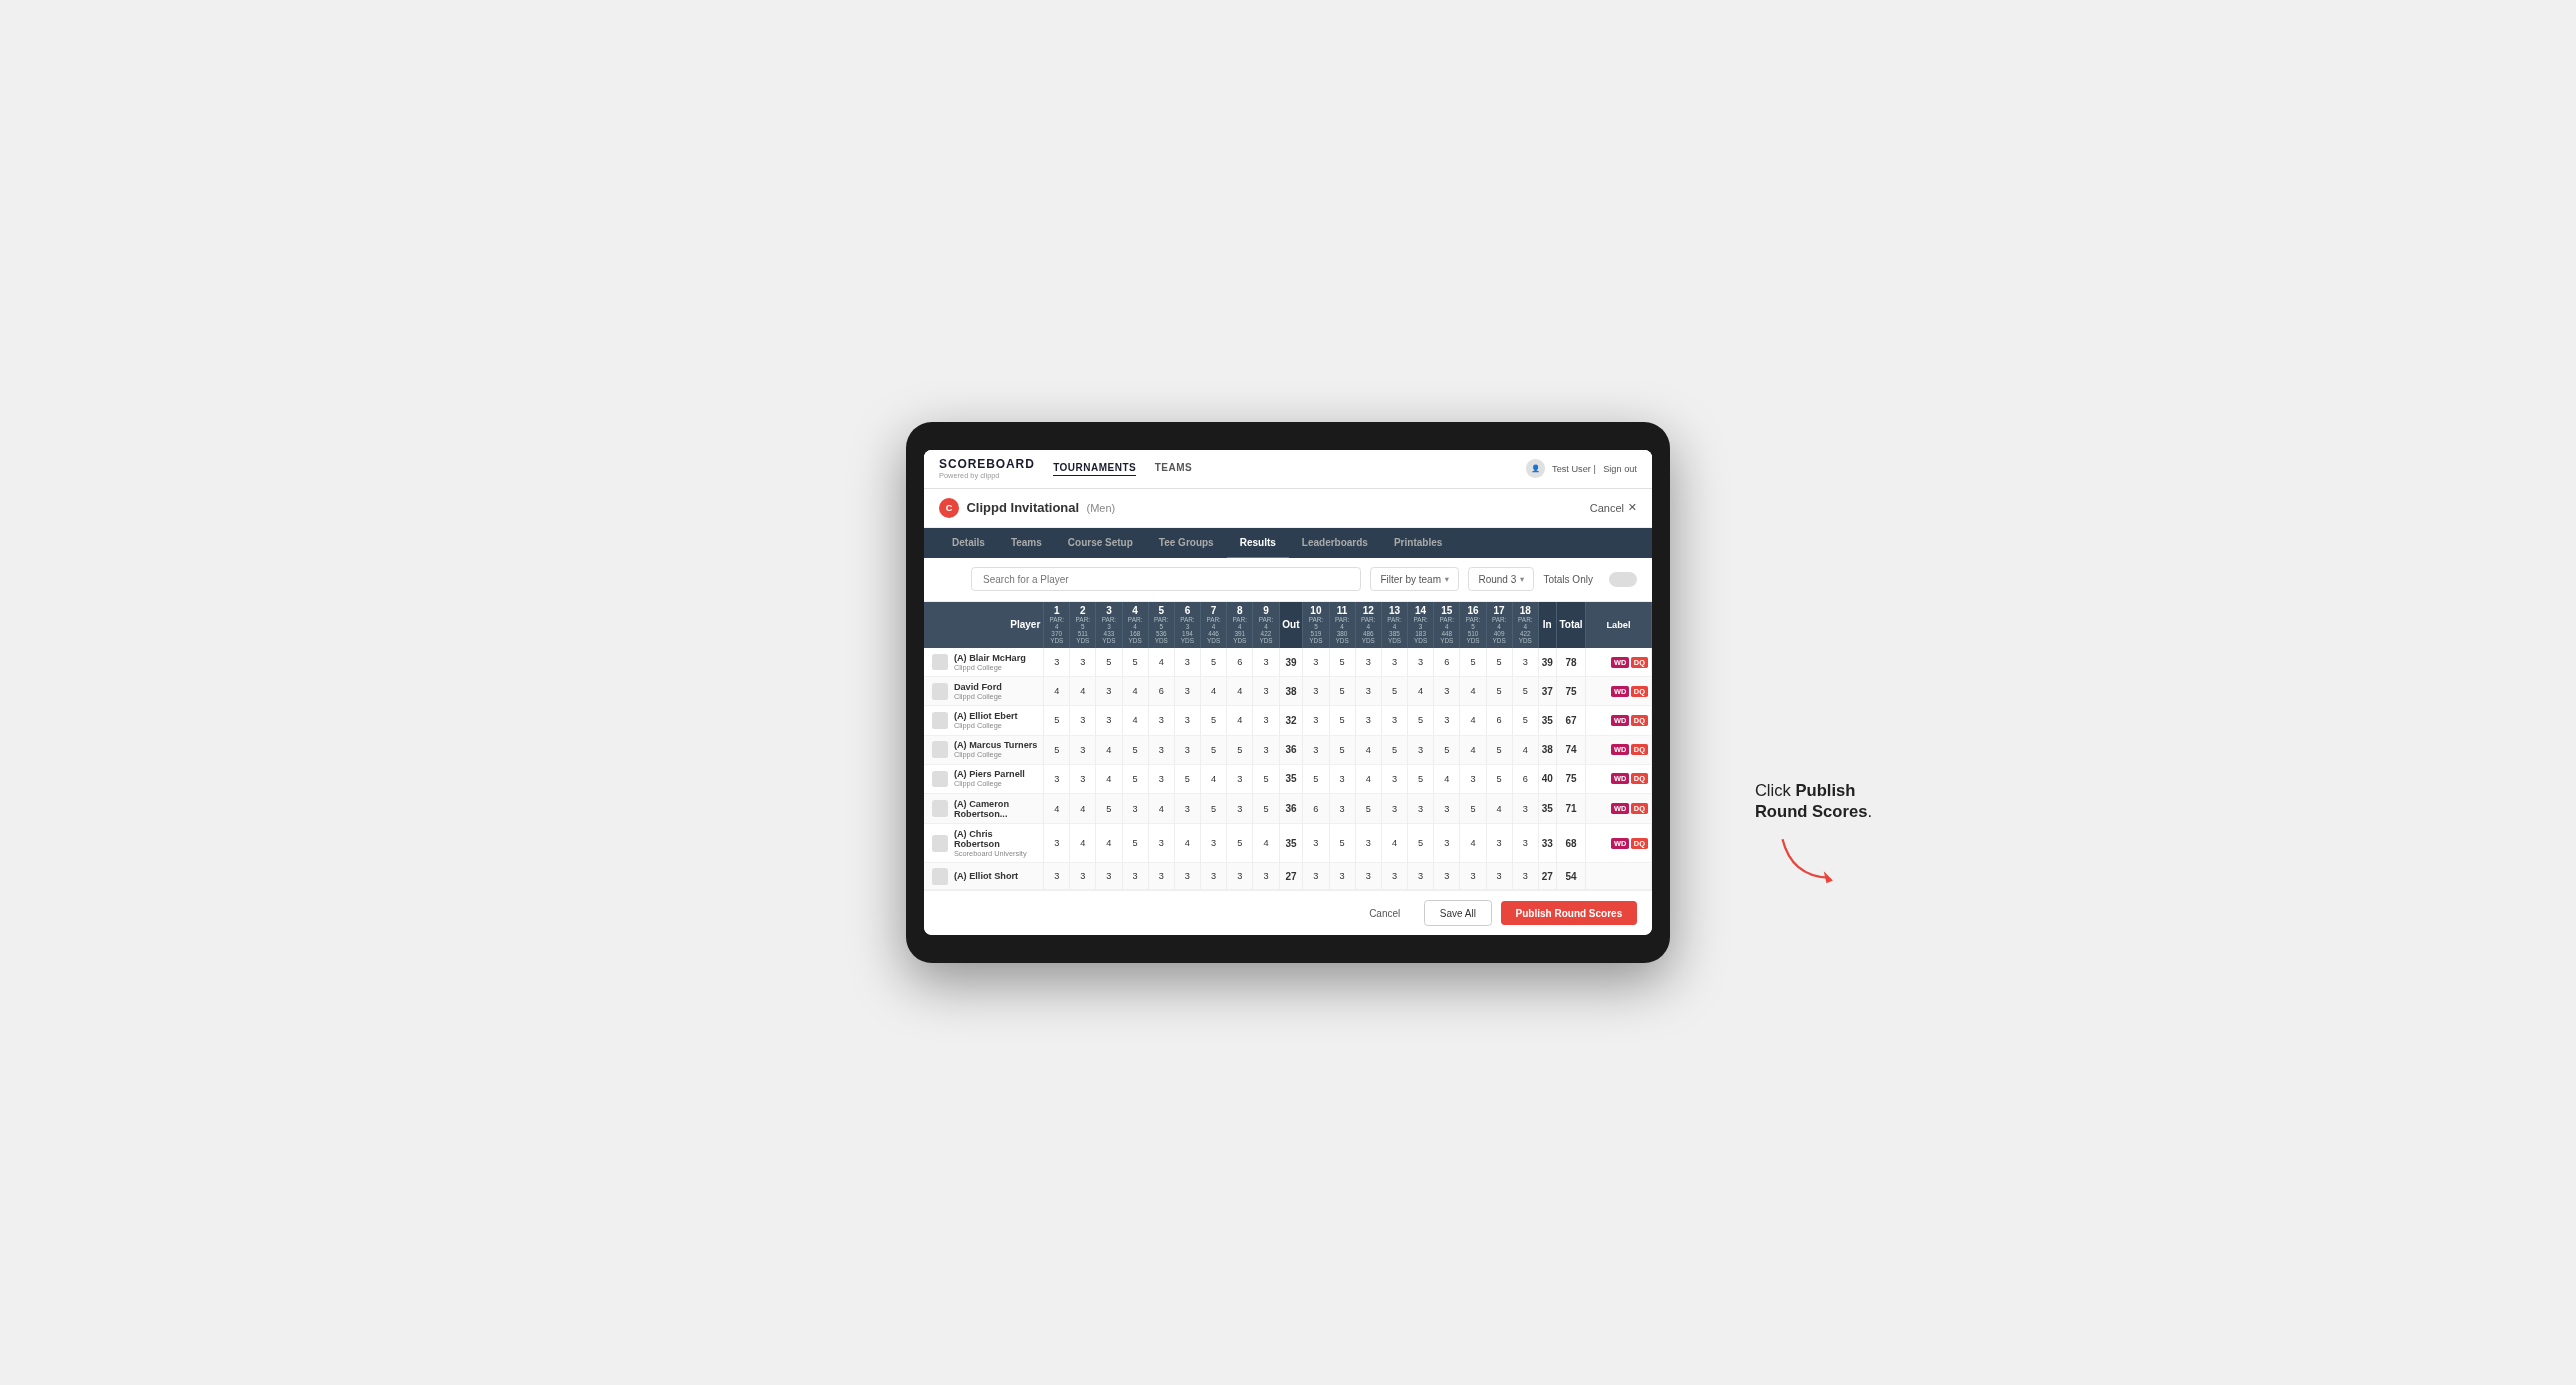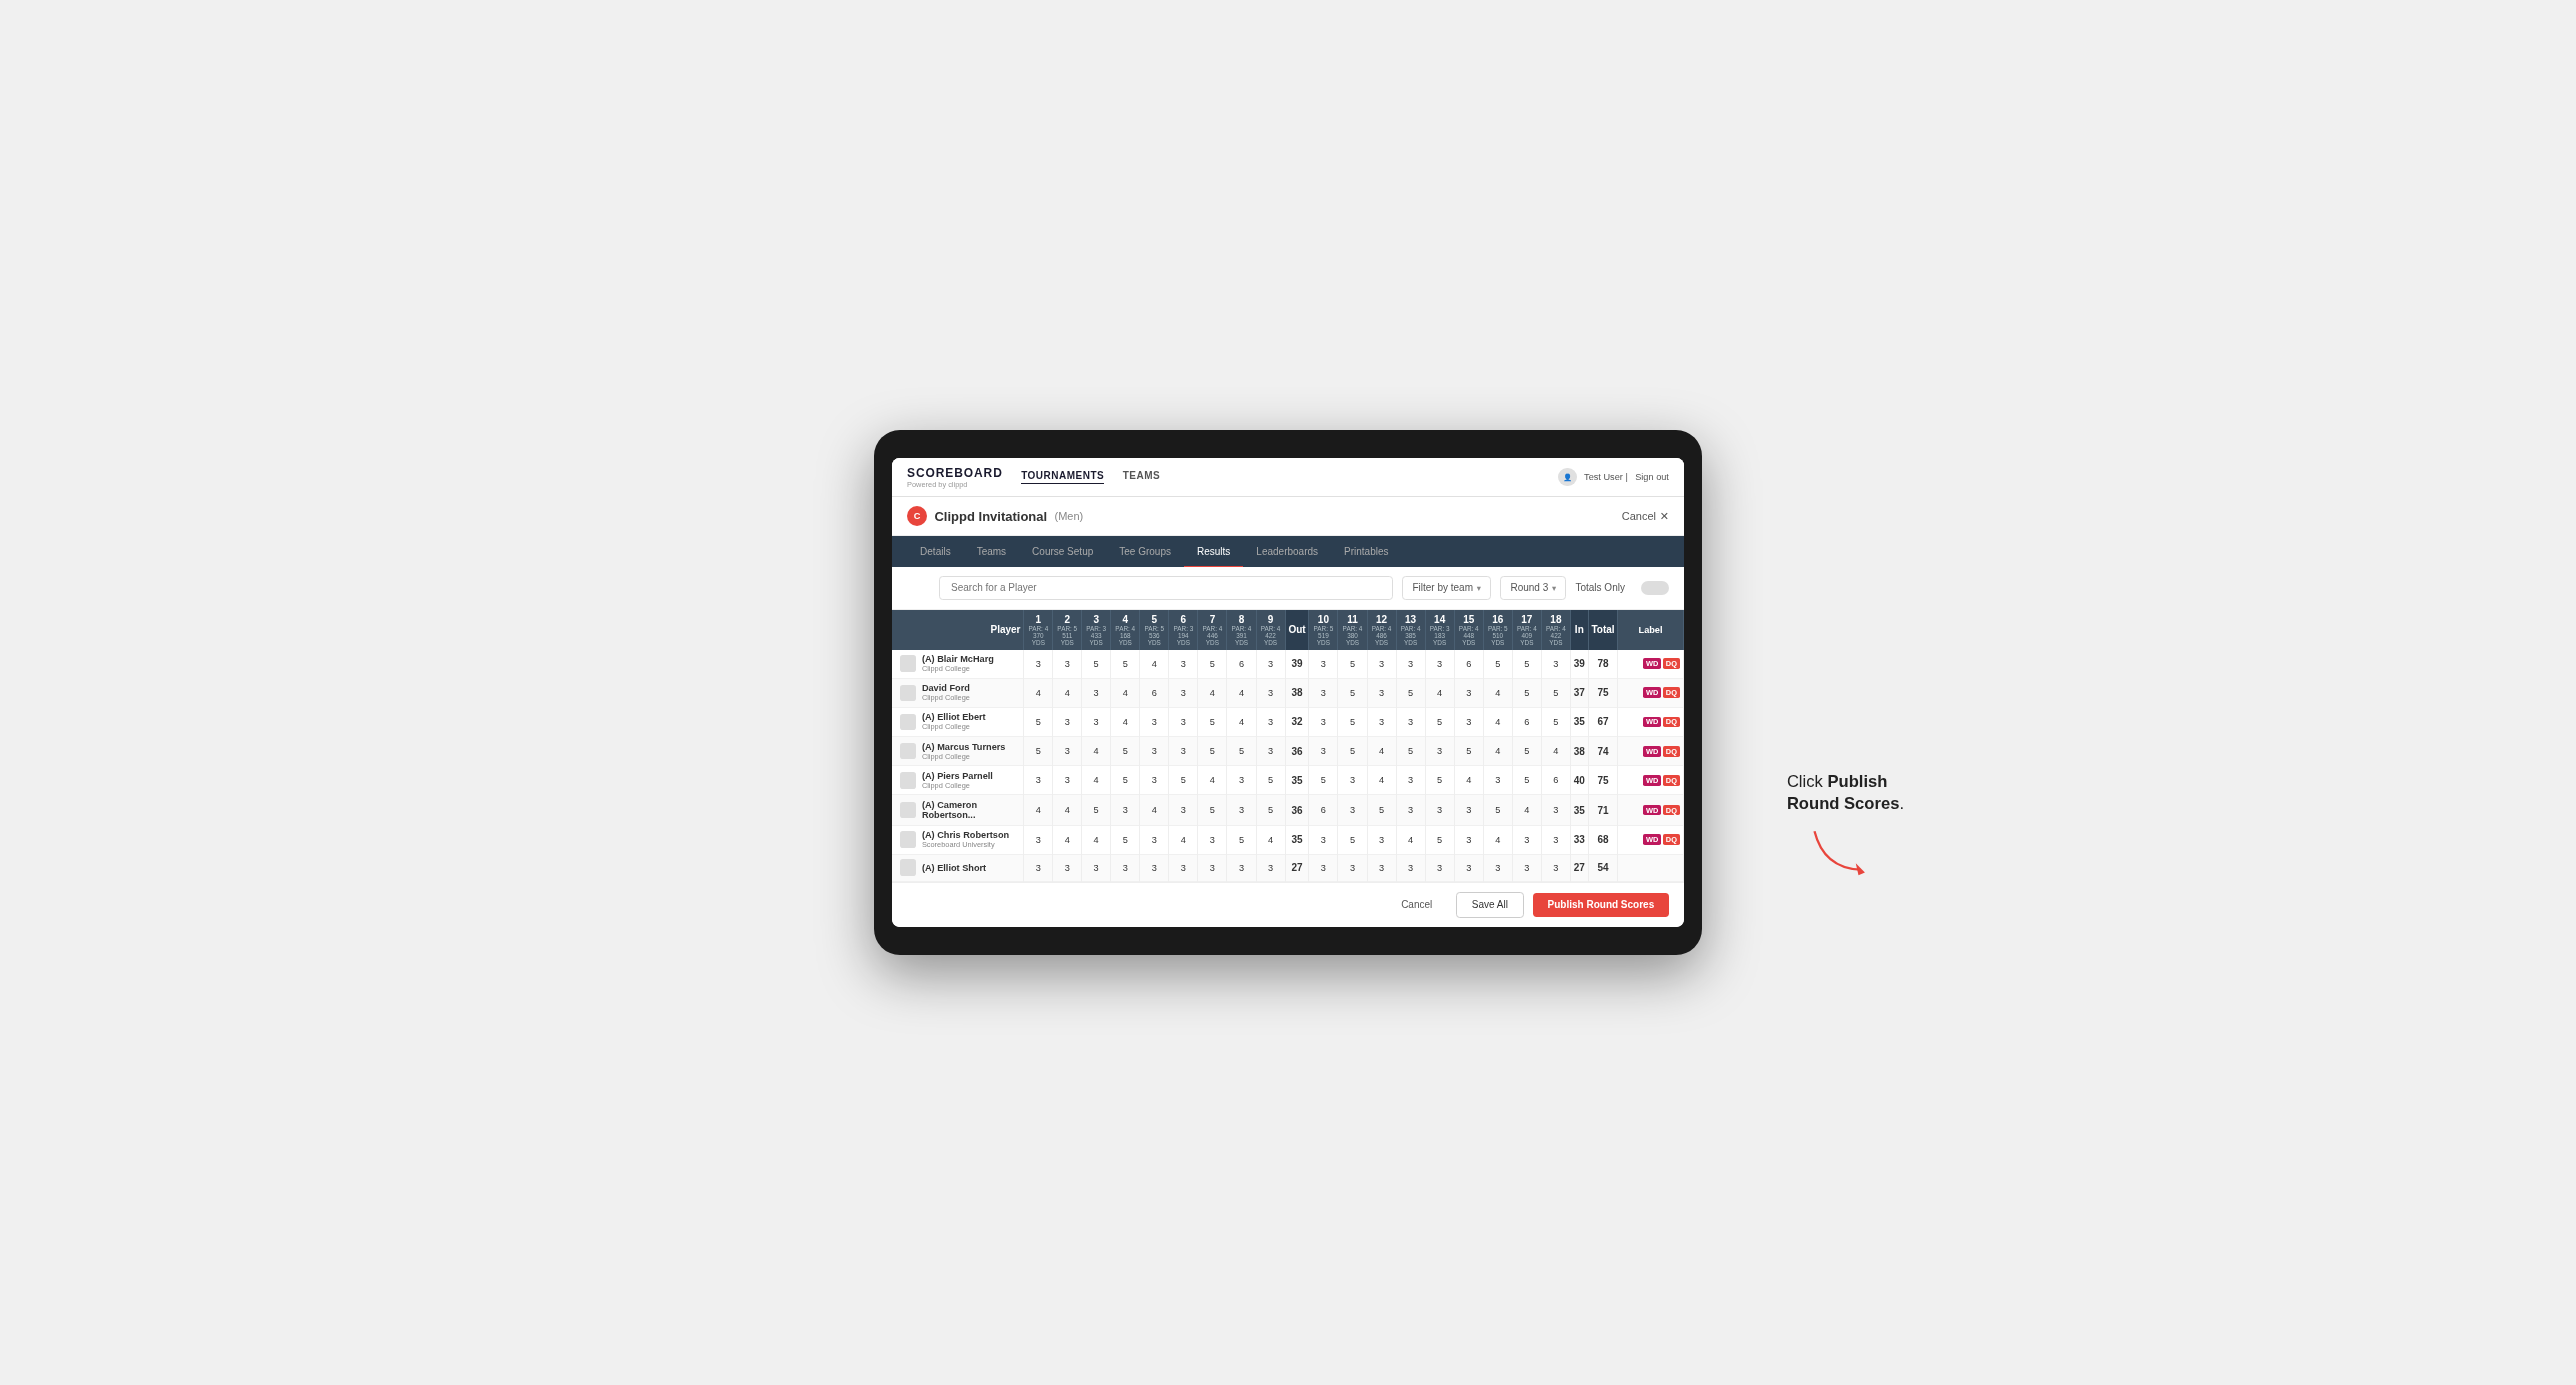--- a/index.html
+++ b/index.html
@@ -7,21 +7,21 @@
       background: #f0f0f0;
       font-family: -apple-system, BlinkMacSystemFont, 'Segoe UI', sans-serif;
       display: flex;
       justify-content: center;
       align-items: center;
       min-height: 100vh;
       padding: 18.4px;
     }
     .outer-wrapper {
       position: relative;
-      width: 828px;
+      width: 764px;
     }
     .tablet-frame {
       background: #1a1a1a;
       border-radius: 26px;
       padding: 28px 18.4px;
       box-shadow: 0 18.4px 55px rgba(0,0,0,0.4);
       position: relative;
     }
     .tablet-screen {
       background: #fff;
@@ -131,21 +131,21 @@
     .tab-bar {
       background: #2c3e50;
       display: flex;
       padding: 0 14.7px;
     }
     .tab-item {
       padding: 9.2px 13px;
       font-size: 10px;
       color: #aaa;
       cursor: pointer;
-      font-weight: 400;
+      font-weight: 700;
     }
     .tab-item.active {
       color: #fff;
       border-bottom: 1.8px solid #e8453c;
     }
     
     .controls-row {
       padding: 9.2px 14.7px;
       display: flex;
       align-items: center;

